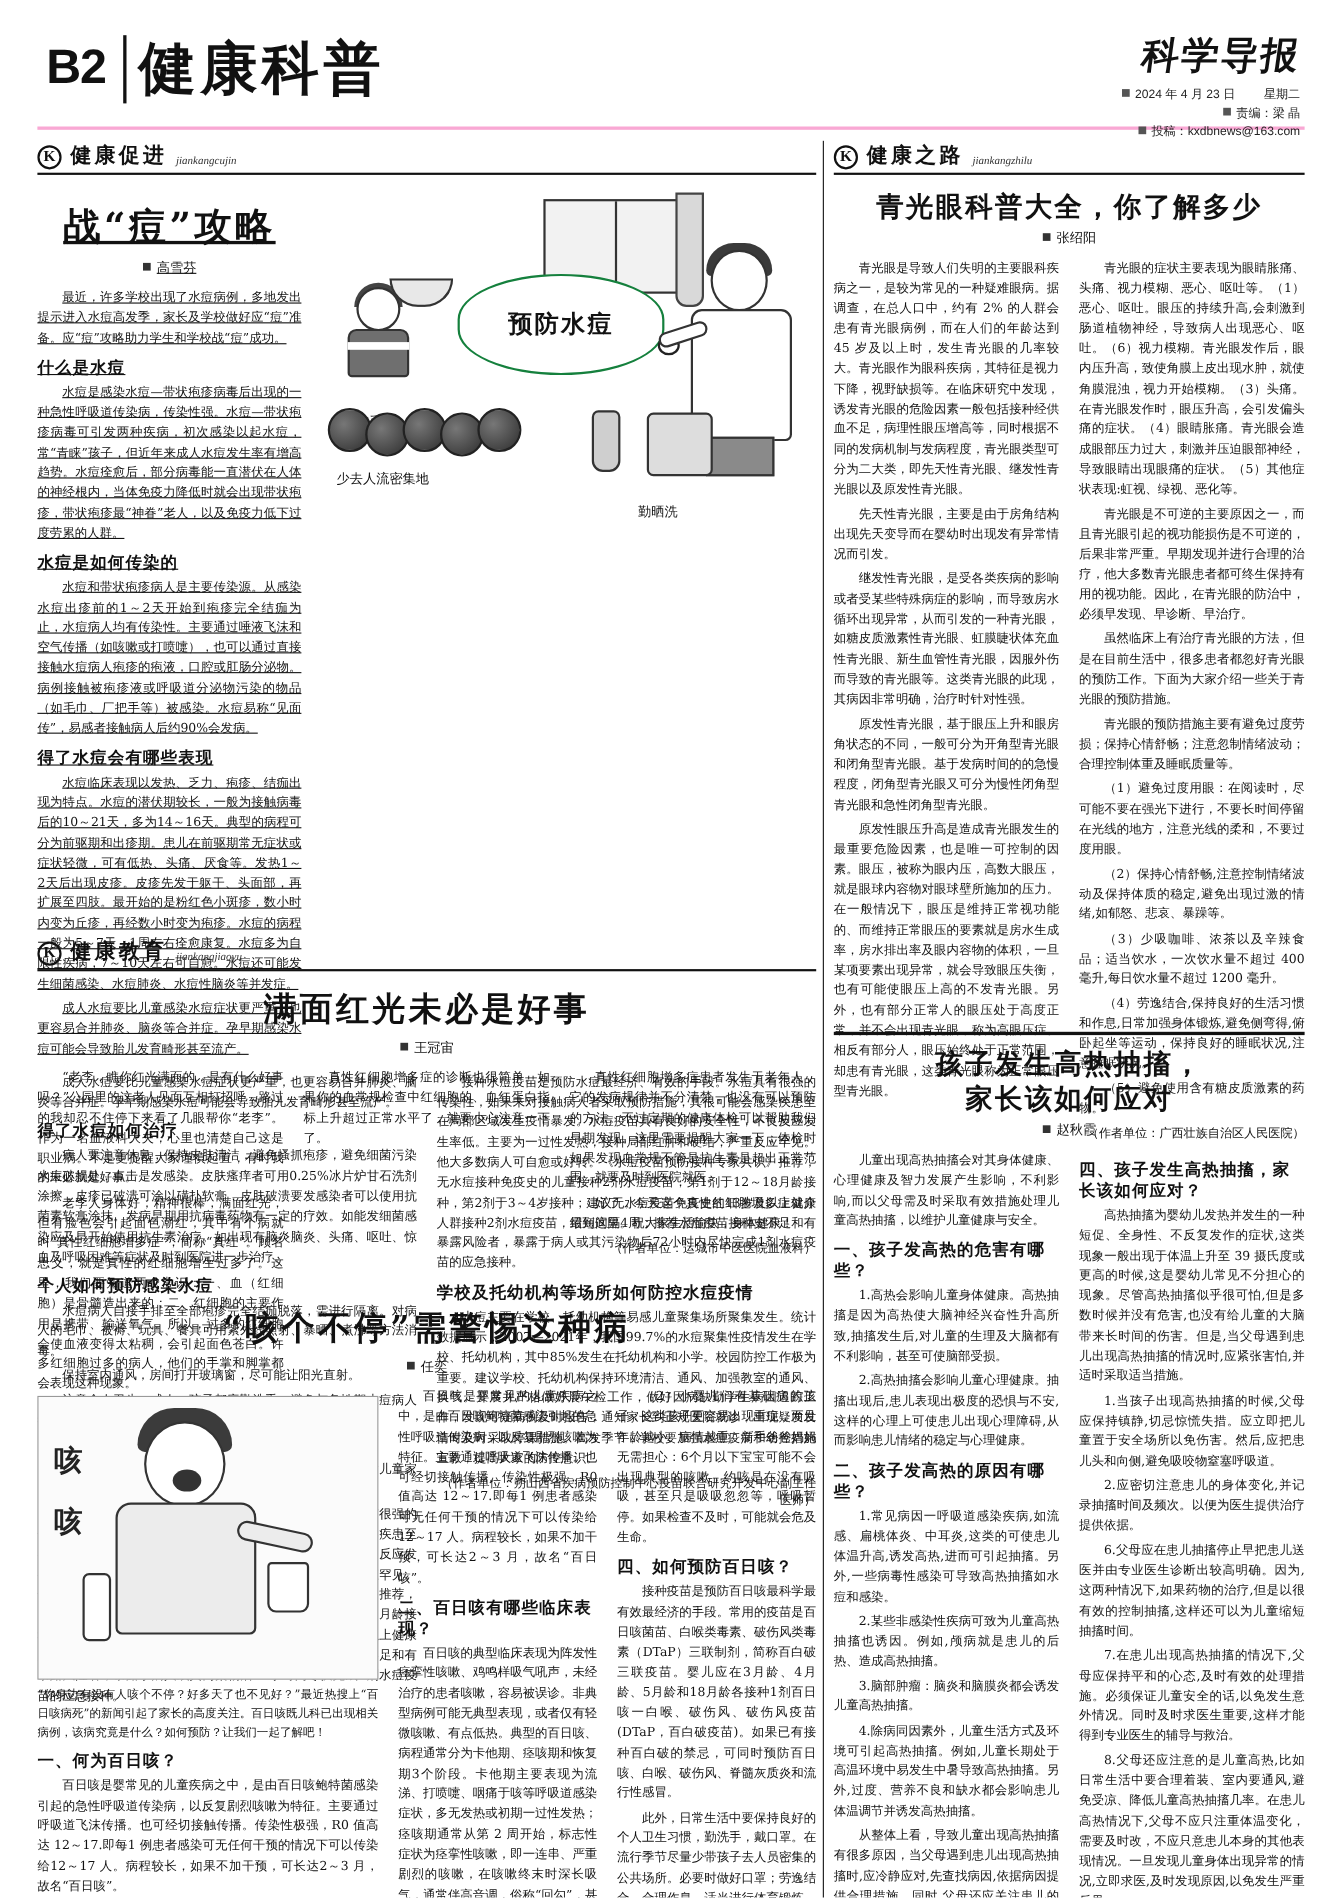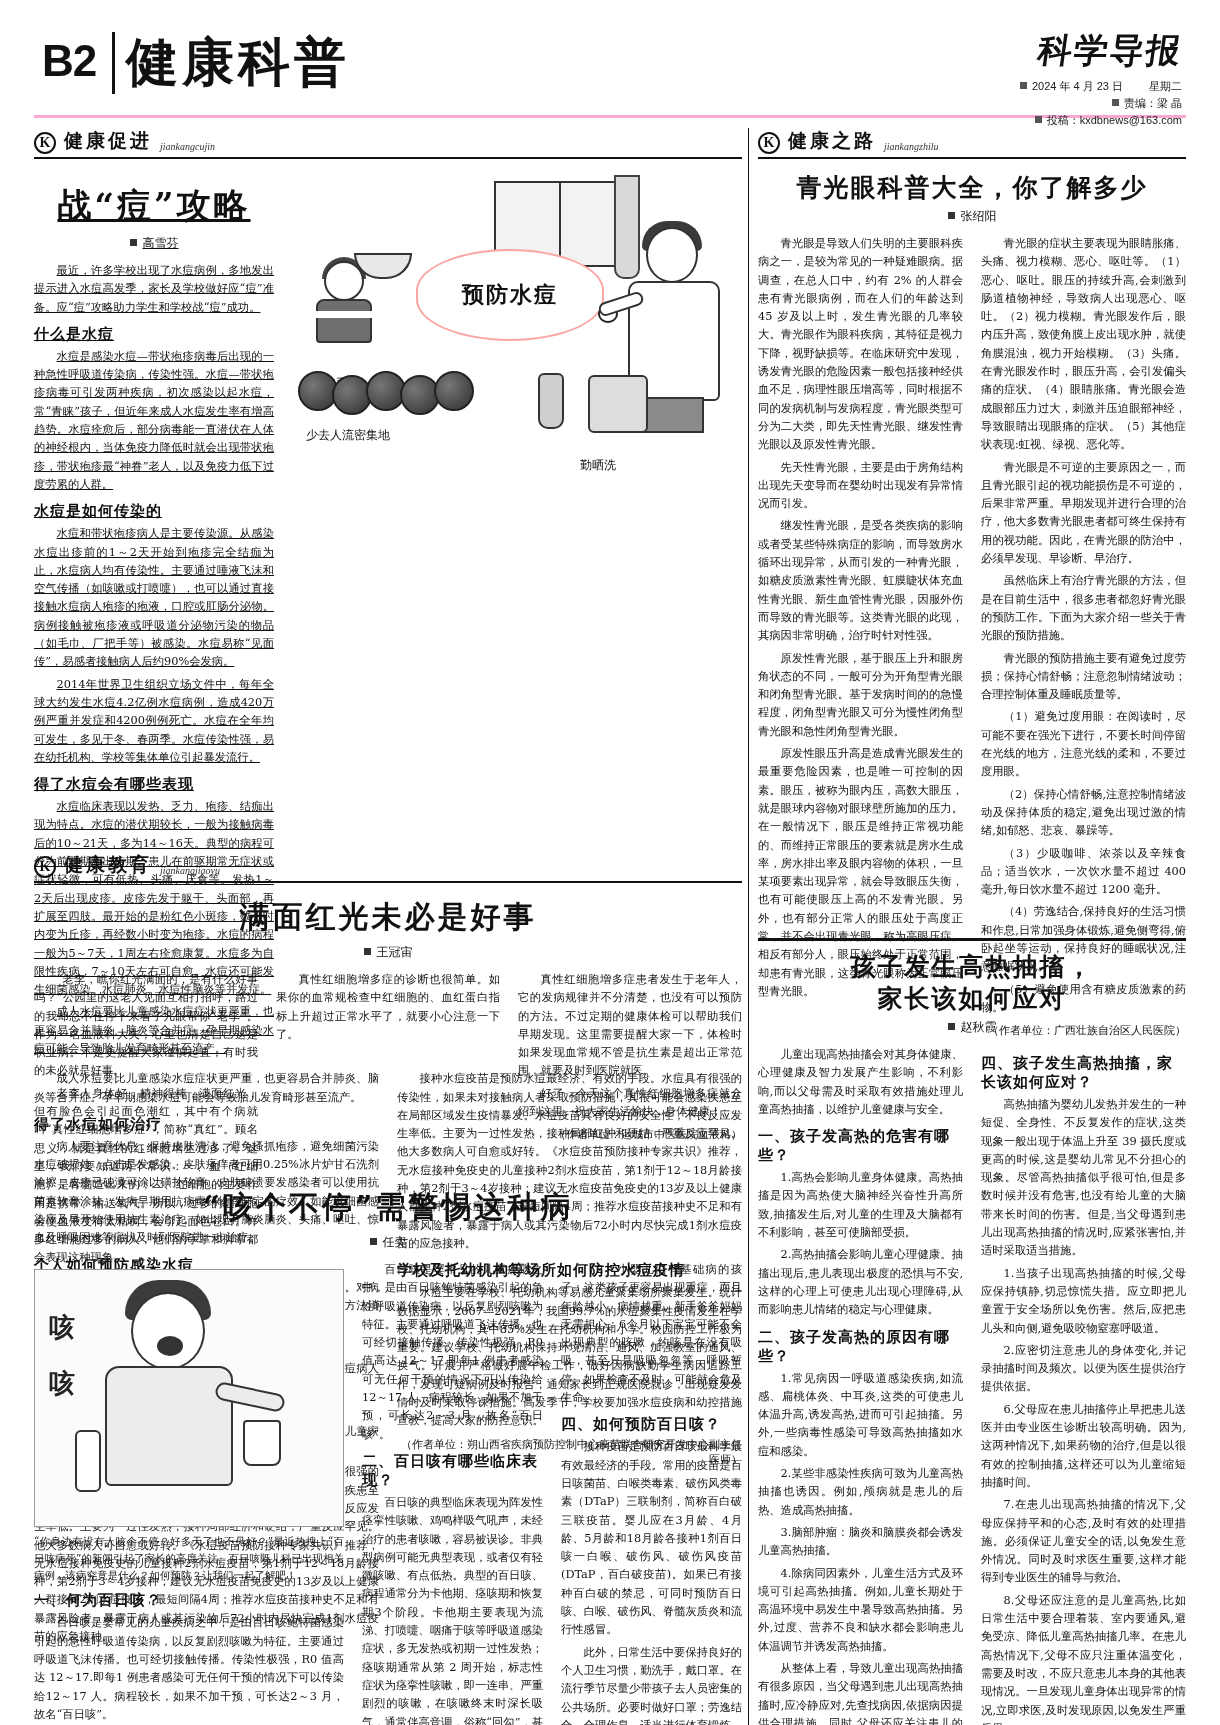--- a/index.html
+++ b/index.html
@@ -46,21 +46,21 @@
   .block-a { position:absolute; left:0; top:0; width:708px; }
   .a-top { display:flex; gap:14px; }
   .a-left { width:240px;text-decoration:underline; }
   .a-art { flex:1; position:relative; }
   .colwrap { display:flex; gap:18px; }
   .col { flex:1; }
 
   
   .illus { position:relative; width:452px; height:300px; margin-top:6px; }
   .ill-label { position:absolute; font-size:12px; font-weight:normal; font-family:"DejaVu Serif", serif; }
-  .bubble { position:absolute; left:128px; top:74px; width:188px; height:92px; border:2px solid #fca5a5; border-radius:50%/45%; display:flex; align-items:center; justify-content:center; font-size:22px; font-weight:bold; letter-spacing:2px; font-family:"DejaVu Serif", serif; background:#fff; }
+  .bubble { position:absolute; left:128px; top:74px; width:188px; height:92px; border:2px solid #15803d; border-radius:50%/45%; display:flex; align-items:center; justify-content:center; font-size:22px; font-weight:bold; letter-spacing:2px; font-family:"DejaVu Serif", serif; background:#fff; }
   .bubble:after { content:""; position:absolute; right:-16px; bottom:16px; width:16px; height:14px; border:2px solid #222; border-radius:50%; background:#fff; }
   .win { position:absolute; left:206px; top:6px; width:130px; height:86px; border:2px solid #333; background:#f2f2f2; }
   .win:before { content:""; position:absolute; left:50%; top:0; width:2px; height:100%; background:#333; }
   .curtain { position:absolute; left:326px; top:0; width:26px; height:104px; background:#d9d9d9; border:2px solid #444; border-radius:0 0 10px 10px; }
   .kid { position:absolute; left:8px; top:86px; width:96px; height:110px; }
   .kid .head { position:absolute; left:28px; top:0; width:40px; height:40px; border-radius:50%; background:#fff; border:2px solid #333; }
   .kid .hair { position:absolute; left:26px; top:-4px; width:44px; height:22px; border-radius:22px 22px 0 0; background:#444; }
   .kid .body { position:absolute; left:20px; top:38px; width:56px; height:44px; background:#6f6f6f; border:2px solid #333; border-radius:8px 8px 4px 4px; }
   .kid .stripe { position:absolute; left:20px; top:50px; width:56px; height:7px; background:#fff; }
   .basin { position:absolute; left:66px; top:78px; width:58px; height:26px; border:2px solid #333; border-radius:0 0 26px 26px; background:#e8e8e8; }
@@ -138,21 +138,20 @@
 
       <div class="a-top">
         <div class="a-left">
           <div class="headline" style="font-size:34px;text-align:center;">战“痘”攻略</div>
           <div class="byline"><span class="bsq"></span><span>高雪芬</span></div>
           <p class="body">最近，许多学校出现了水痘病例，多地发出提示进入水痘高发季，家长及学校做好应“痘”准备。应“痘”攻略助力学生和学校战“痘”成功。</p>
           <div class="subhead">什么是水痘</div>
           <p class="body">水痘是感染水痘—带状疱疹病毒后出现的一种急性呼吸道传染病，传染性强。水痘—带状疱疹病毒可引发两种疾病，初次感染以起水痘，常“青睐”孩子，但近年来成人水痘发生率有增高趋势。水痘痊愈后，部分病毒能一直潜伏在人体的神经根内，当体免疫力降低时就会出现带状疱疹，带状疱疹最“神眷”老人，以及免疫力低下过度劳累的人群。</p>
           <div class="subhead">水痘是如何传染的</div>
           <p class="body">水痘和带状疱疹病人是主要传染源。从感染水痘出疹前的1～2天开始到疱疹完全结痂为止，水痘病人均有传染性。主要通过唾液飞沫和空气传播（如咳嗽或打喷嚏），也可以通过直接接触水痘病人疱疹的疱液，口腔或肛肠分泌物。病例接触被疱疹液或呼吸道分泌物污染的物品（如毛巾、厂把手等）被感染。水痘易称“见面传”，易感者接触病人后约90%会发病。</p>
-          <p class="body">2014年世界卫生组织立场文件中，每年全球大约发生水痘4.2亿例水痘病例，造成420万例严重并发症和4200例例死亡。水痘在全年均可发生，多见于冬、春两季。水痘传染性强，易在幼托机构、学校等集体单位引起暴发流行。</p>
           <div class="subhead">得了水痘会有哪些表现</div>
           <p class="body">水痘临床表现以发热、乏力、疱疹、结痂出现为特点。水痘的潜伏期较长，一般为接触病毒后的10～21天，多为14～16天。典型的病程可分为前驱期和出疹期。患儿在前驱期常无症状或症状轻微，可有低热、头痛、厌食等。发热1～2天后出现皮疹。皮疹先发于躯干、头面部，再扩展至四肢。最开始的是粉红色小斑疹，数小时内变为丘疹，再经数小时变为疱疹。水痘的病程一般为5～7天，1周左右痊愈康复。水痘多为自限性疾病，7～10天左右可自愈。水痘还可能发生细菌感染、水痘肺炎、水痘性脑炎等并发症。</p>
           <p class="body">成人水痘要比儿童感染水痘症状更严重，也更容易合并肺炎、脑炎等合并症。孕早期感染水痘可能会导致胎儿发育畸形甚至流产。</p>
         </div>
 
         <div class="a-art">
 
           <div class="illus">
             <div class="win"></div>
             <div class="curtain"></div>
@@ -280,21 +279,21 @@
       <div class="byline"><span class="bsq"></span><span>张绍阳</span></div>
       <div class="cols2">
         <div class="col">
           <p class="body">青光眼是导致人们失明的主要眼科疾病之一，是较为常见的一种疑难眼病。据调查，在总人口中，约有 2% 的人群会患有青光眼病例，而在人们的年龄达到 45 岁及以上时，发生青光眼的几率较大。青光眼作为眼科疾病，其特征是视力下降，视野缺损等。在临床研究中发现，诱发青光眼的危险因素一般包括接种经供血不足，病理性眼压增高等，同时根据不同的发病机制与发病程度，青光眼类型可分为二大类，即先天性青光眼、继发性青光眼以及原发性青光眼。</p>
           <p class="body">先天性青光眼，主要是由于房角结构出现先天变导而在婴幼时出现发有异常情况而引发。</p>
           <p class="body">继发性青光眼，是受各类疾病的影响或者受某些特殊病症的影响，而导致房水循环出现异常，从而引发的一种青光眼，如糖皮质激素性青光眼、虹膜睫状体充血性青光眼、新生血管性青光眼，因服外伤而导致的青光眼等。这类青光眼的此现，其病因非常明确，治疗时针对性强。</p>
           <p class="body">原发性青光眼，基于眼压上升和眼房角状态的不同，一般可分为开角型青光眼和闭角型青光眼。基于发病时间的的急慢程度，闭角型青光眼又可分为慢性闭角型青光眼和急性闭角型青光眼。</p>
           <p class="body">原发性眼压升高是造成青光眼发生的最重要危险因素，也是唯一可控制的因素。眼压，被称为眼内压，高数大眼压，就是眼球内容物对眼球壁所施加的压力。在一般情况下，眼压是维持正常视功能的、而维持正常眼压的要素就是房水生成率，房水排出率及眼内容物的体积，一旦某项要素出现异常，就会导致眼压失衡，也有可能使眼压上高的不发青光眼。另外，也有部分正常人的眼压处于高度正常，并不会出现青光眼，称为高眼压症。相反有部分人，眼压始终处于正常范围，却患有青光眼，这类青光眼称为正常眼压型青光眼。</p>
         </div>
         <div class="col">
-          <p class="body">青光眼的症状主要表现为眼睛胀痛、头痛、视力模糊、恶心、呕吐等。（1）恶心、呕吐。眼压的持续升高,会刺激到肠道植物神经，导致病人出现恶心、呕吐。（2）视力模糊。青光眼发作后，眼内压升高，致使角膜上皮出现水肿，就使角膜混浊，视力开始模糊。（3）头痛。在青光眼发作时，眼压升高，会引发偏头痛的症状。（4）眼睛胀痛。青光眼会造成眼部压力过大，刺激并压迫眼部神经，导致眼睛出现眼痛的症状。（5）其他症状表现:虹视、绿视、恶化等。</p>
+          <p class="body">青光眼的症状主要表现为眼睛胀痛、头痛、视力模糊、恶心、呕吐等。（1）恶心、呕吐。眼压的持续升高,会刺激到肠道植物神经，导致病人出现恶心、呕吐。（6）视力模糊。青光眼发作后，眼内压升高，致使角膜上皮出现水肿，就使角膜混浊，视力开始模糊。（3）头痛。在青光眼发作时，眼压升高，会引发偏头痛的症状。（4）眼睛胀痛。青光眼会造成眼部压力过大，刺激并压迫眼部神经，导致眼睛出现眼痛的症状。（5）其他症状表现:虹视、绿视、恶化等。</p>
           <p class="body">青光眼是不可逆的主要原因之一，而且青光眼引起的视功能损伤是不可逆的，后果非常严重。早期发现并进行合理的治疗，他大多数青光眼患者都可终生保持有用的视功能。因此，在青光眼的防治中，必须早发现、早诊断、早治疗。</p>
           <p class="body">虽然临床上有治疗青光眼的方法，但是在目前生活中，很多患者都忽好青光眼的预防工作。下面为大家介绍一些关于青光眼的预防措施。</p>
           <p class="body">青光眼的预防措施主要有避免过度劳损；保持心情舒畅；注意忽制情绪波动；合理控制体重及睡眠质量等。</p>
           <p class="body">（1）避免过度用眼：在阅读时，尽可能不要在强光下进行，不要长时间停留在光线的地方，注意光线的柔和，不要过度用眼。</p>
           <p class="body">（2）保持心情舒畅,注意控制情绪波动及保持体质的稳定,避免出现过激的情绪,如郁怒、悲哀、暴躁等。</p>
           <p class="body">（3）少吸咖啡、浓茶以及辛辣食品；适当饮水，一次饮水量不超过 400 毫升,每日饮水量不超过 1200 毫升。</p>
           <p class="body">（4）劳逸结合,保持良好的生活习惯和作息,日常加强身体锻炼,避免侧弯得,俯卧起坐等运动，保持良好的睡眠状况,注意睡眠状况。</p>
           <p class="body">（5）避免使用含有糖皮质激素的药物。</p>
           <p class="sig">（作者单位：广西壮族自治区人民医院）</p>
         </div>

